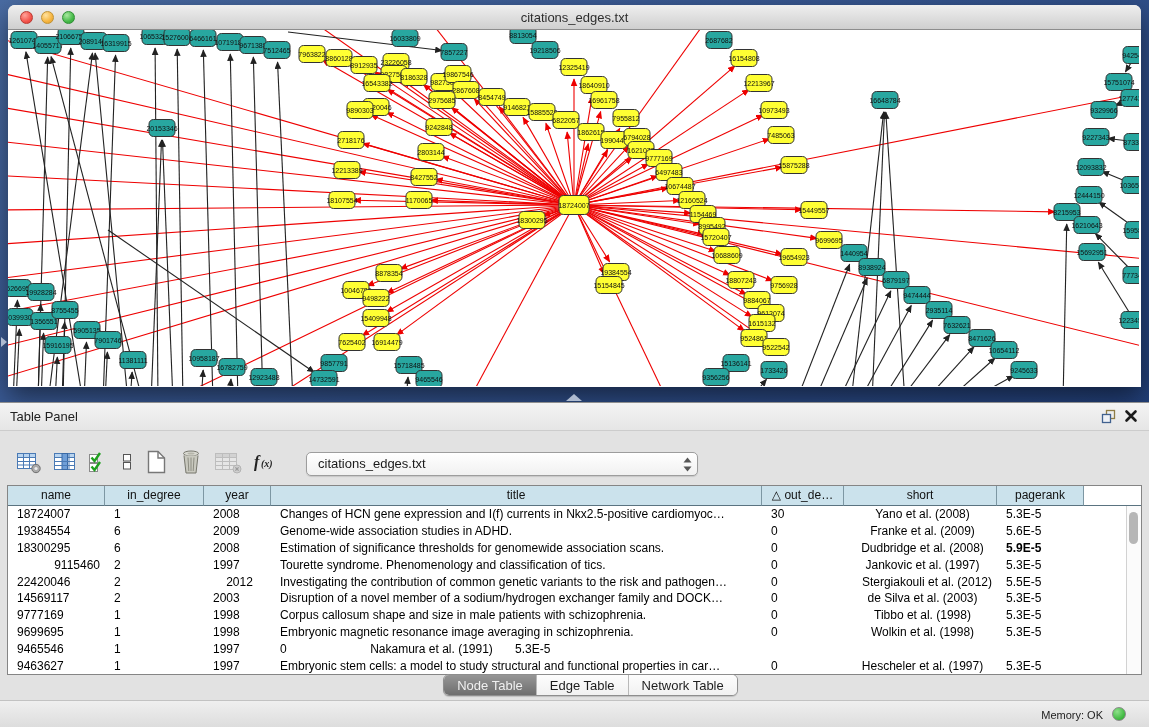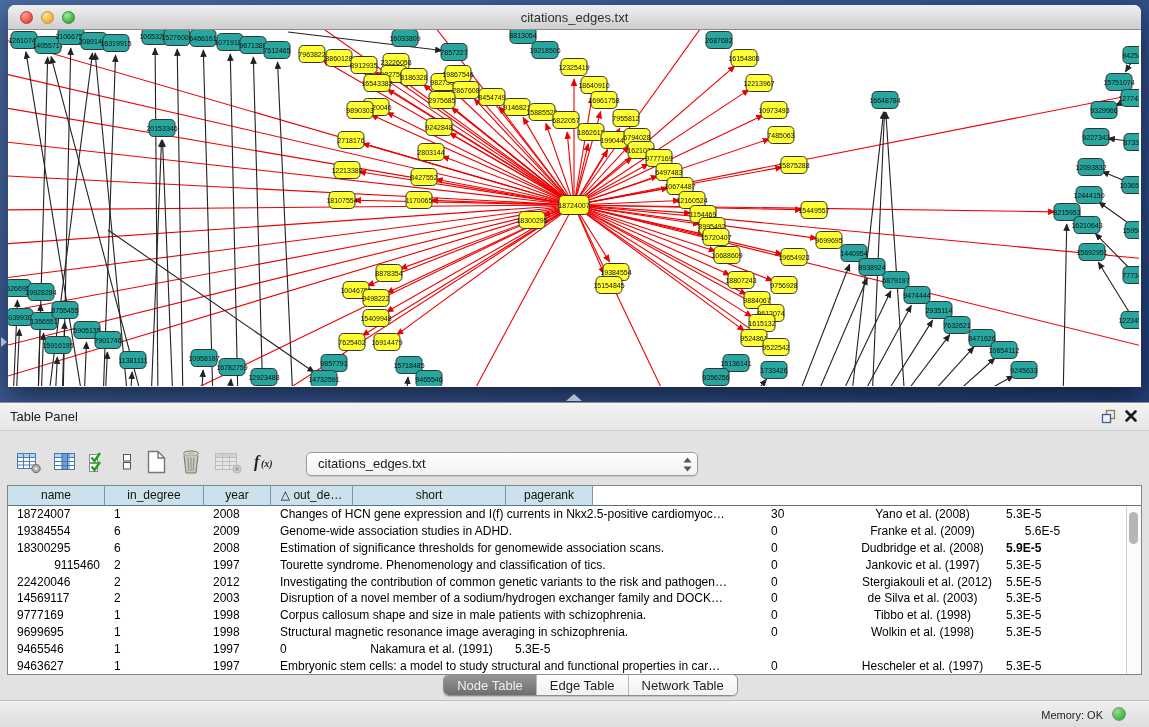--- a/index.html
+++ b/index.html
@@ -848,20 +848,21 @@
         </svg>
       </span>
     </div>
   </div>
 
   <div class="table-wrap">
     <div class="thead" id="thead">
         <div class="th" style="width: 97px;">name</div>
         <div class="th" style="width: 99px;">in_degree</div>
         <div class="th" style="width: 67px;">year</div>
+        <div class="th" style="width: 491px;">title</div>
         <div class="th" style="width: 82px;">△ out_de…</div>
         <div class="th" style="width: 153px;">short</div>
         <div class="th" style="width: 87px;">pagerank</div>
         <div class="th-fill"></div>
       </div>
     <div class="tbody" id="tbody">
         <div class="tr">
           <div class="td" style="width: 97px;">18724007</div>
           <div class="td" style="width: 99px;">1</div>
           <div class="td" style="width: 67px;">2008</div>
@@ -870,21 +871,21 @@
           <div class="td center" style="width: 153px;">Yano et al. (2008)</div>
           <div class="td" style="width: 87px;">5.3E-5</div>
         </div>
         <div class="tr">
           <div class="td" style="width: 97px;">19384554</div>
           <div class="td" style="width: 99px;">6</div>
           <div class="td" style="width: 67px;">2009</div>
           <div class="td" style="width: 491px;">Genome-wide association studies in ADHD.</div>
           <div class="td" style="width: 82px;">0</div>
           <div class="td center" style="width: 153px;">Franke et al. (2009)</div>
-          <div class="td" style="width: 87px; text-align: center;">5.6E-5</div>
+          <div class="td" style="width: 87px;">5.6E-5</div>
         </div>
         <div class="tr">
           <div class="td" style="width: 97px;">18300295</div>
           <div class="td" style="width: 99px;">6</div>
           <div class="td" style="width: 67px;">2008</div>
           <div class="td" style="width: 491px;">Estimation of significance thresholds for genomewide association scans.</div>
           <div class="td" style="width: 82px;">0</div>
           <div class="td center" style="width: 153px;">Dudbridge et al. (2008)</div>
           <div class="td" style="width: 87px; font-weight: bold;">5.9E-5</div>
         </div>
@@ -893,21 +894,21 @@
           <div class="td" style="width: 99px;">2</div>
           <div class="td" style="width: 67px;">1997</div>
           <div class="td" style="width: 491px;">Tourette syndrome. Phenomenology and classification of tics.</div>
           <div class="td" style="width: 82px;">0</div>
           <div class="td center" style="width: 153px;">Jankovic et al. (1997)</div>
           <div class="td" style="width: 87px;">5.3E-5</div>
         </div>
         <div class="tr">
           <div class="td" style="width: 97px;">22420046</div>
           <div class="td" style="width: 99px;">2</div>
-          <div class="td" style="width: 67px;">2012</div>
+          <div class="td" style="width: 67px; text-align: center;">2012</div>
           <div class="td" style="width: 491px;">Investigating the contribution of common genetic variants to the risk and pathogen…</div>
           <div class="td" style="width: 82px;">0</div>
           <div class="td center" style="width: 153px; text-align: right;">Stergiakouli et al. (2012)</div>
           <div class="td" style="width: 87px;">5.5E-5</div>
         </div>
         <div class="tr">
           <div class="td" style="width: 97px;">14569117</div>
           <div class="td" style="width: 99px;">2</div>
           <div class="td" style="width: 67px;">2003</div>
           <div class="td" style="width: 491px;">Disruption of a novel member of a sodium/hydrogen exchanger family and DOCK…</div>
@@ -921,21 +922,21 @@
           <div class="td" style="width: 67px;">1998</div>
           <div class="td" style="width: 491px;">Corpus callosum shape and size in male patients with schizophrenia.</div>
           <div class="td" style="width: 82px;">0</div>
           <div class="td center" style="width: 153px;">Tibbo et al. (1998)</div>
           <div class="td" style="width: 87px;">5.3E-5</div>
         </div>
         <div class="tr">
           <div class="td" style="width: 97px;">9699695</div>
           <div class="td" style="width: 99px;">1</div>
           <div class="td" style="width: 67px;">1998</div>
-          <div class="td" style="width: 491px;">Structural magnetic resonance image averaging in schizophrenia.</div>
+          <div class="td" style="width: 491px;">Embryonic magnetic resonance image averaging in schizophrenia.</div>
           <div class="td" style="width: 82px;">0</div>
           <div class="td center" style="width: 153px;">Wolkin et al. (1998)</div>
           <div class="td" style="width: 87px;">5.3E-5</div>
         </div>
         <div class="tr">
           <div class="td" style="width: 97px;">9465546</div>
           <div class="td" style="width: 99px;">1</div>
           <div class="td" style="width: 67px;">1997</div>
           <div class="td" style="width: 82px;">0</div>
           <div class="td center" style="width: 153px;">Nakamura et al. (1991)</div>

